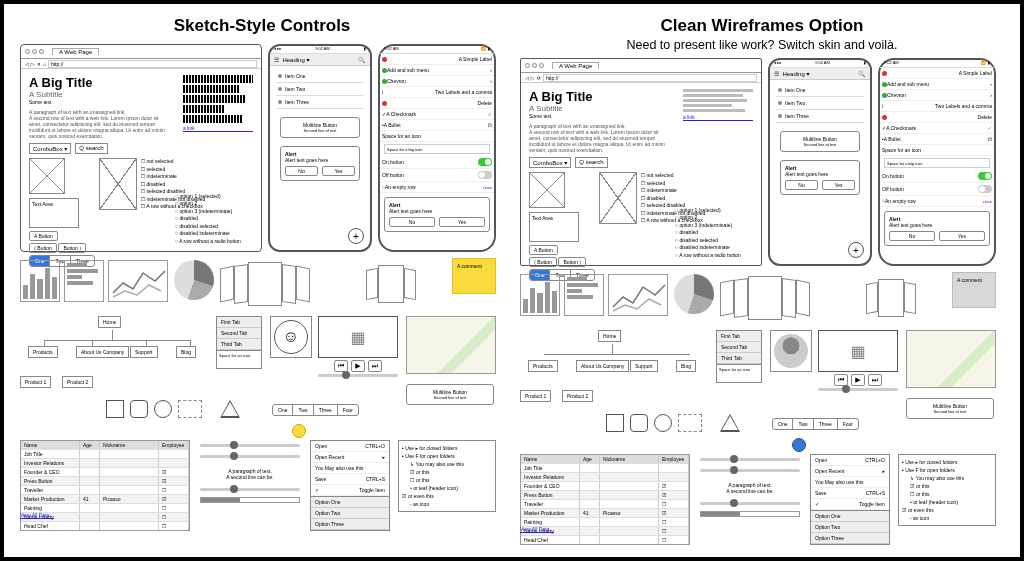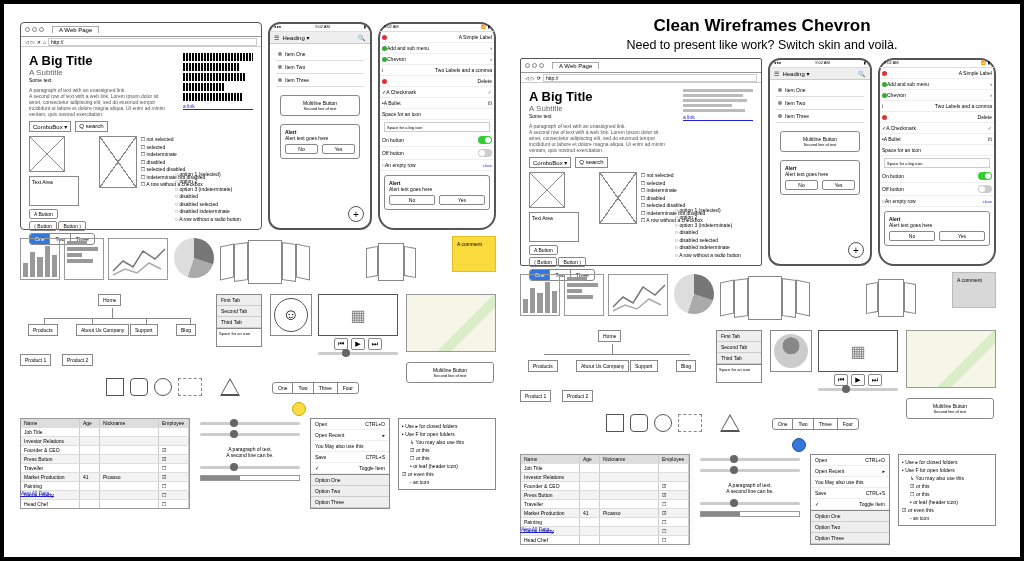--- a/index.html
+++ b/index.html
@@ -113,20 +113,21 @@
 .accordion{border:1px solid #888;font-size:5px;}
 .accordion div{padding:2px 4px;border-bottom:1px solid #ccc;background:#eee;}
 </style>
 </head>
 <body>
 
 <div class="frame">
 
 <div class="half">
   <div class="header">
+    <h2>Sketch-Style Controls</h2>
   </div>
   <div class="canvas">
 
     <div class="abs browser" style="left:0;top:0;width:242px;height:208px;">
       <div class="topbar">
             <div class="dot"></div>
             <div class="dot"></div>
             <div class="dot"></div>
             <div class="tab">A Web Page</div>
           </div>
@@ -520,21 +521,21 @@
       <div style="padding-left:8px;">• <span>or leaf (header icon)</span></div>
       <div>☑ <span>or even this</span></div>
       <div style="padding-left:8px;"><span>- an icon</span></div>
     </div>
 
   </div>
 </div>
 
 <div class="half">
   <div class="header">
-    <h2>Clean Wireframes Chevron</h2>
+    <h2>Clean Wireframes Option</h2>
     <p>Need to present like work? Switch skin and voilà.</p>
   </div>
   <div class="canvas">
 
     <div class="abs browser" style="left:0;top:0;width:242px;height:208px;border-radius:2px;">
       <div class="topbar">
             <div class="dot"></div>
             <div class="dot"></div>
             <div class="dot"></div>
             <div class="tab">A Web Page</div>

